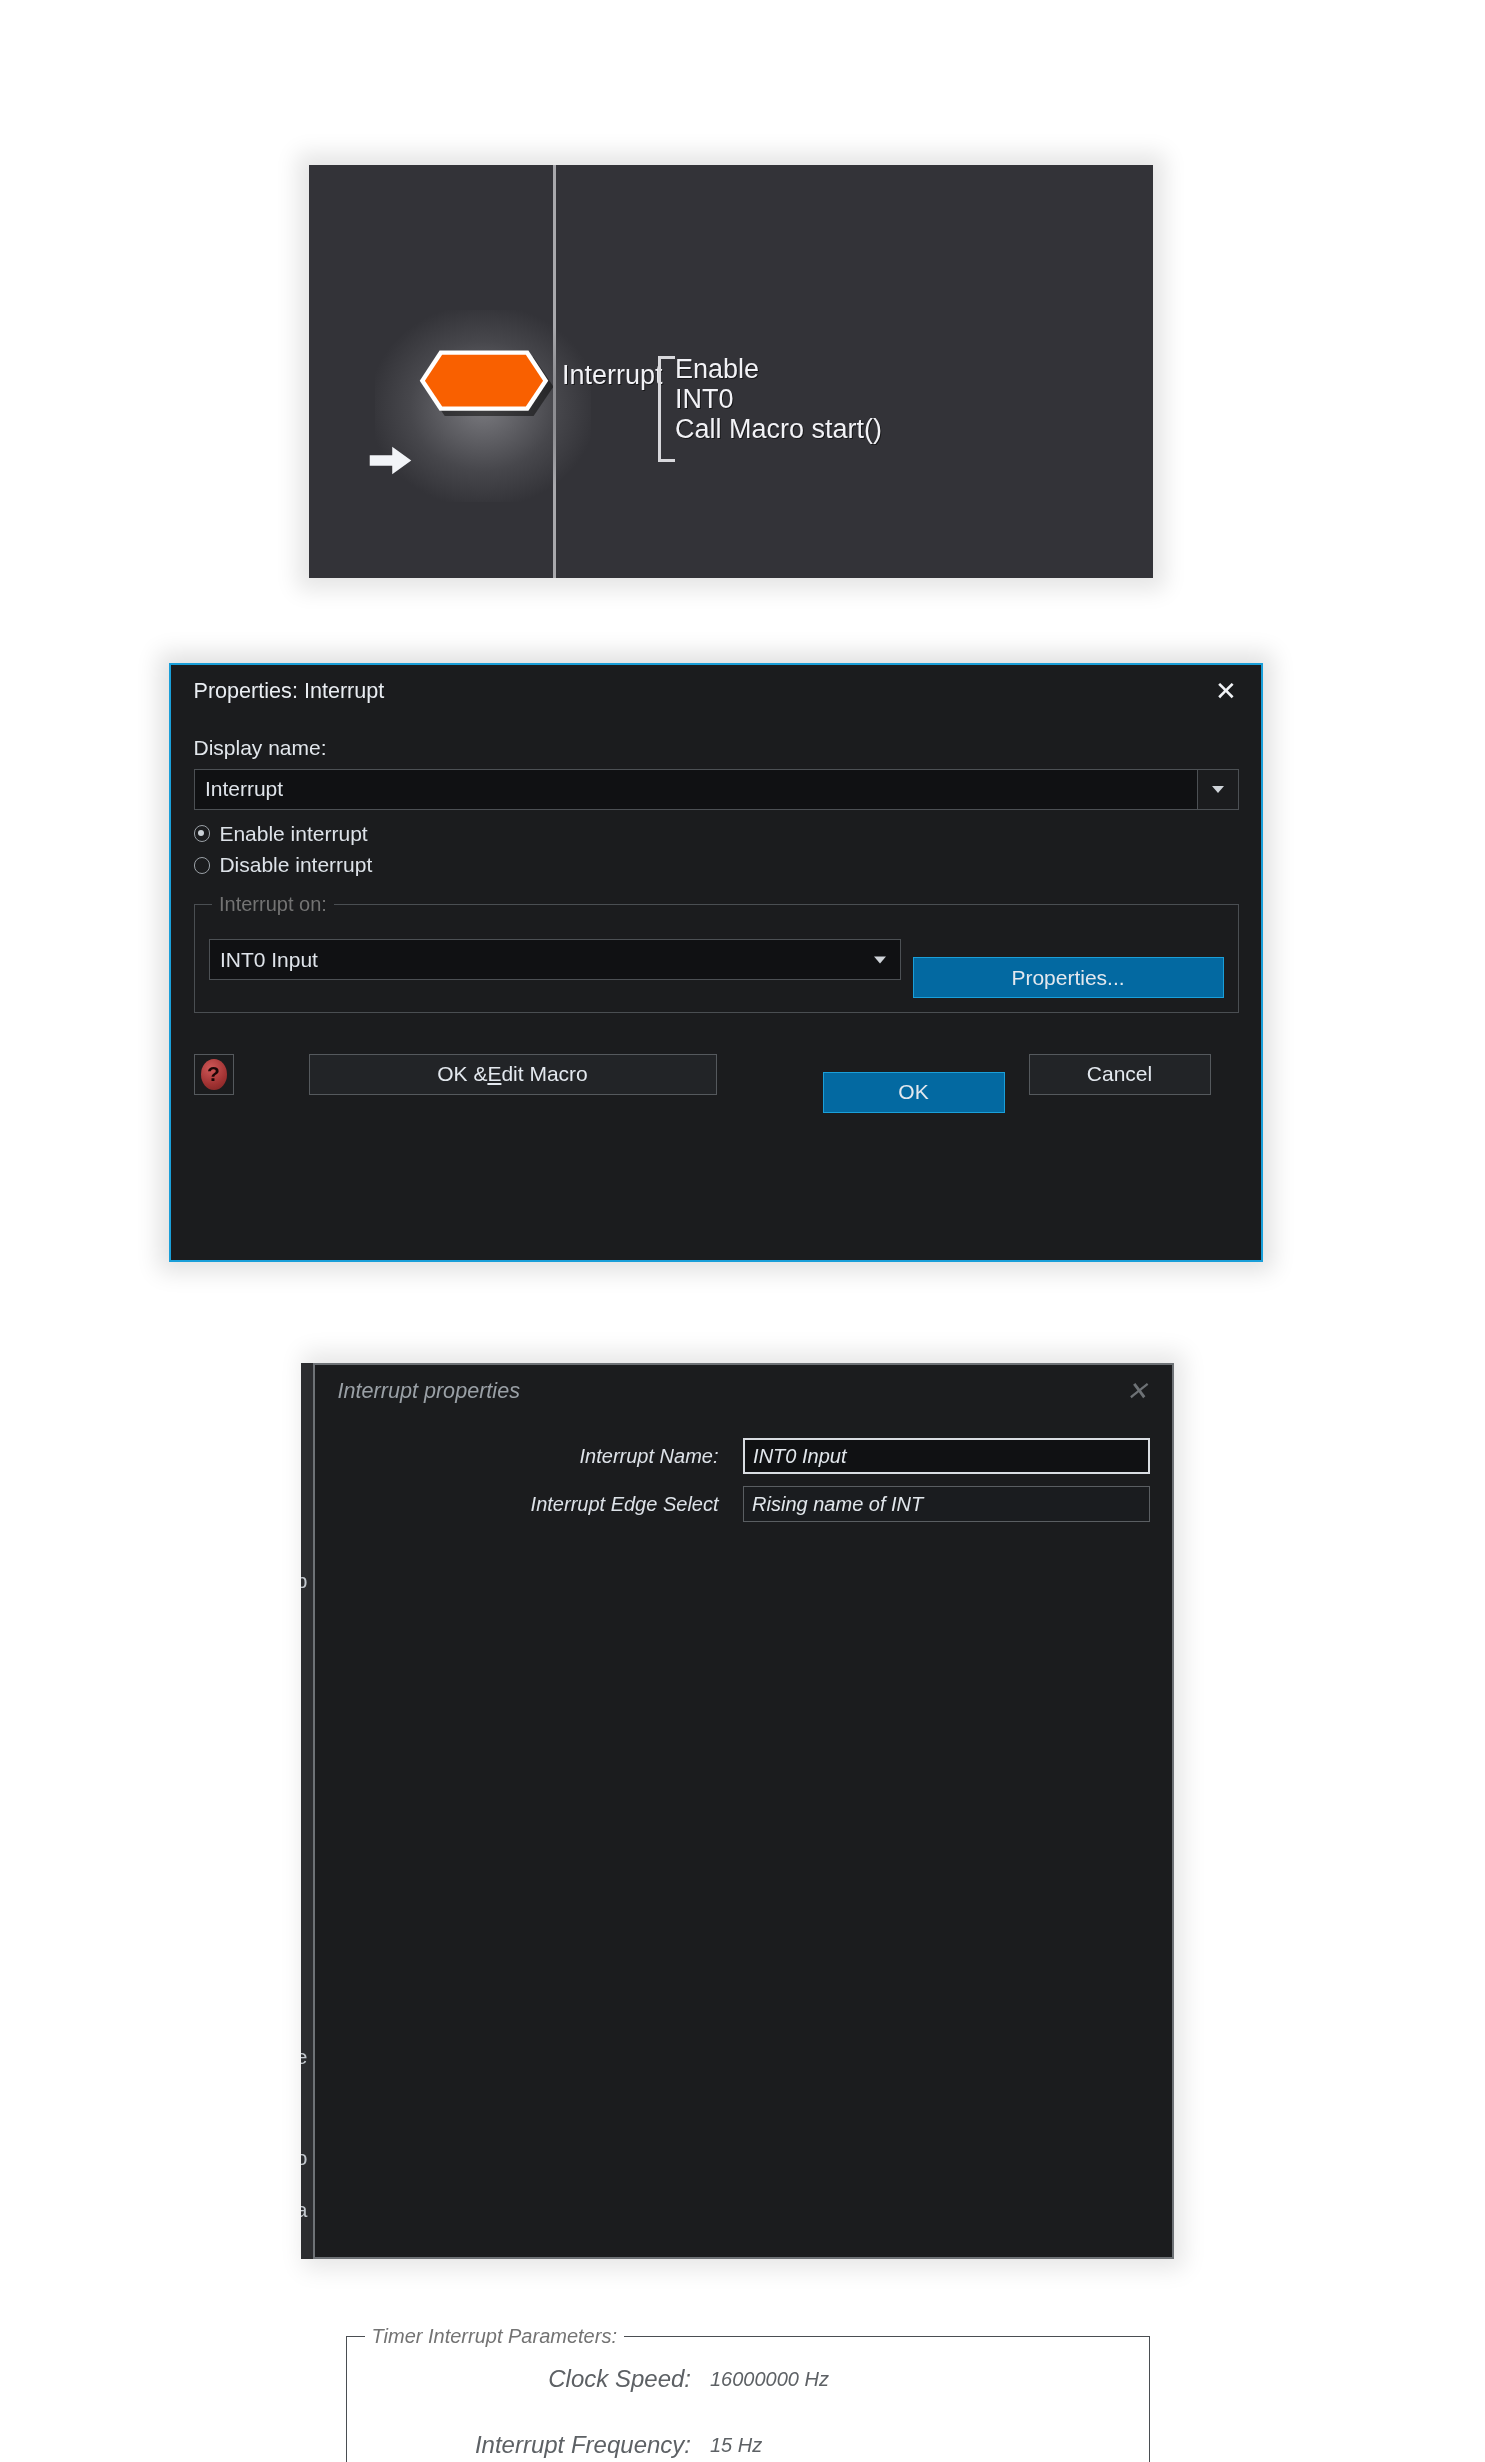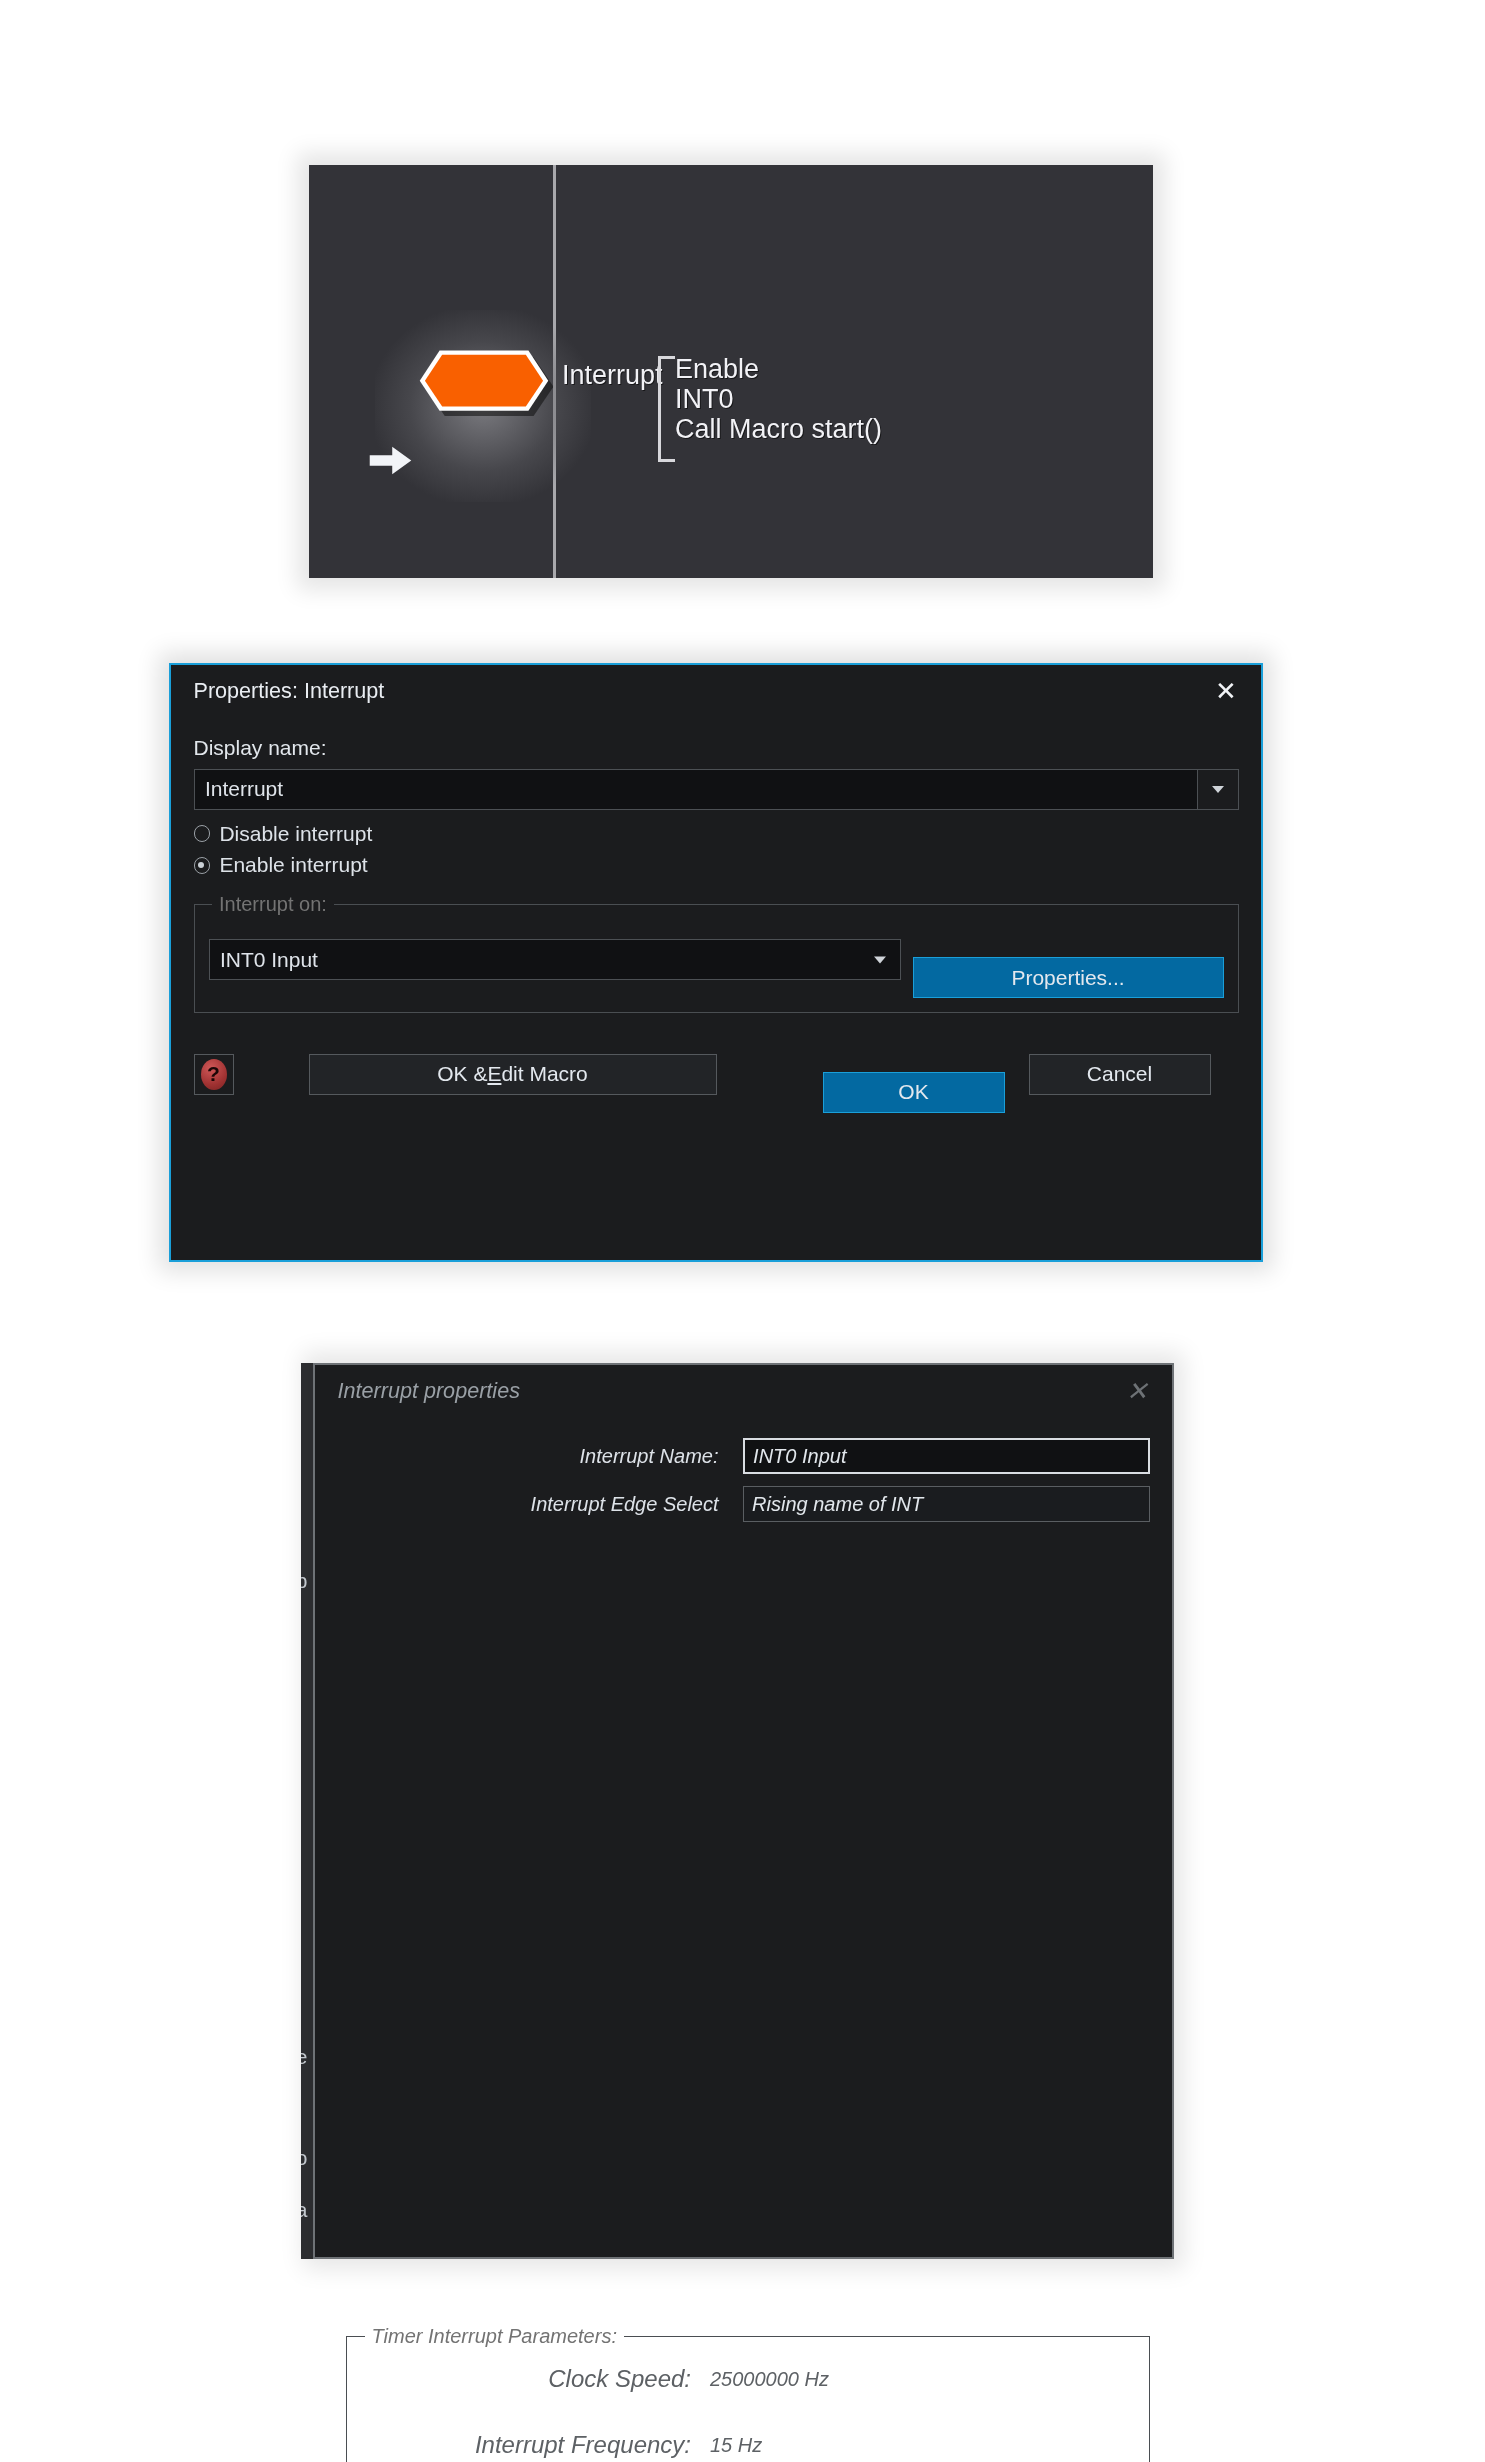--- a/index.html
+++ b/index.html
@@ -290,26 +290,26 @@
 
     <div id="d1-combo-row">
       <div class="combo split">Interrupt</div>
       <div class="combo-arrowbox">
         <span class="caret"></span>
       </div>
     </div>
 
     <div id="d1-radios">
       <div class="radio-row">
+        <span class="radio on"></span>
+        <span class="radio-lbl">Enable interrupt</span>
+      </div>
+      <div class="radio-row">
         <span class="radio"></span>
         <span class="radio-lbl">Disable interrupt</span>
-      </div>
-      <div class="radio-row">
-        <span class="radio on"></span>
-        <span class="radio-lbl">Enable interrupt</span>
       </div>
     </div>
 
     <fieldset class="grp" id="d1-grp-int">
       <legend>Interrupt on:</legend>
       <div class="row">
         <div class="combo">
           <span>INT0 Input</span>
           <span class="caret-inline"></span>
         </div>
@@ -358,21 +358,21 @@
         <span>Rising name of INT</span>
         <span class="caret-inline"></span>
       </span>
     </div>
   </div>
 
   <fieldset class="grp" id="d2-timergrp">
     <legend>Timer Interrupt Parameters:</legend>
     <div class="trow" style="margin-top:12px;">
       <span class="tlabel">Clock Speed:</span>
-      <span class="tvalue">25000000 Hz</span>
+      <span class="tvalue">16000000 Hz</span>
     </div>
     <div class="trow" style="margin-top:38px;">
       <span class="tlabel">Interrupt Frequency:</span>
       <span class="tvalue">15 Hz</span>
     </div>
   </fieldset>
 
 </div>
 
 

